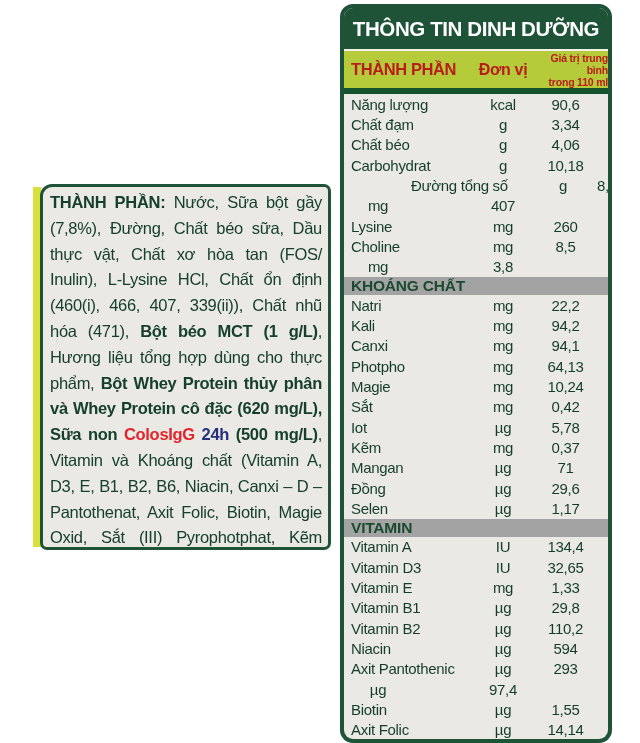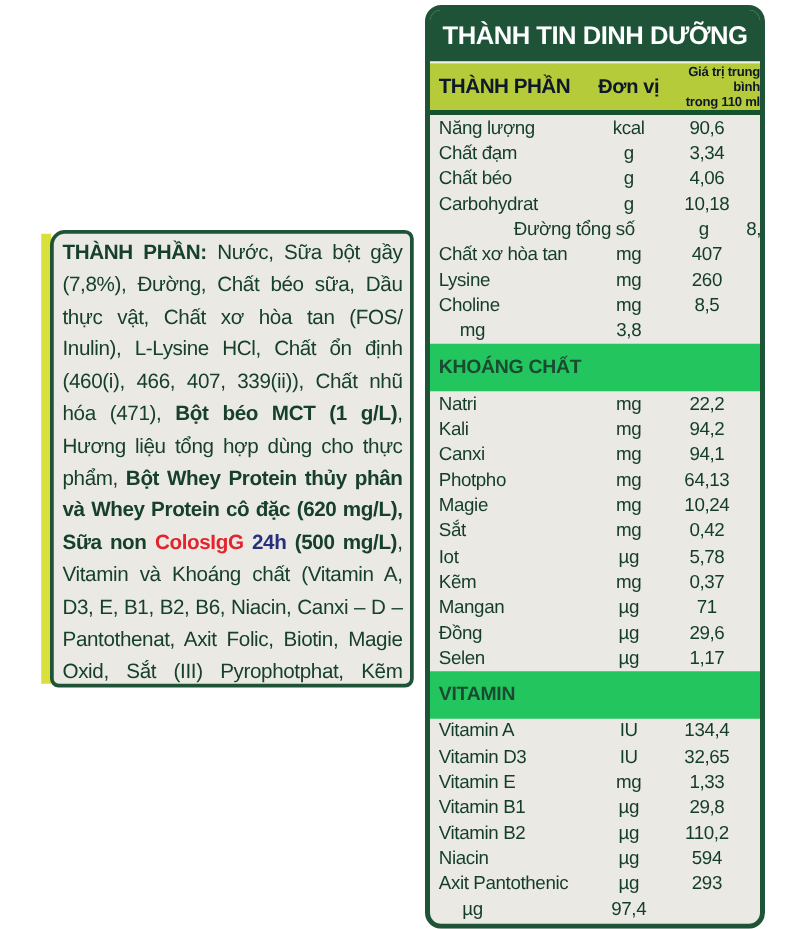--- a/index.html
+++ b/index.html
@@ -31,52 +31,52 @@
     width:100%;height:100%;background:#eae9e4;border-radius:9px;
     overflow:hidden;display:flex;flex-direction:column;
   }
   .tbl-title{
     height:41px;flex:none;background:#1e5338;color:#ffffff;
     font-weight:700;font-size:20.5px;letter-spacing:-0.4px;
     display:flex;align-items:center;justify-content:center;
     border-bottom:2px solid #f3f2ea;
   }
   .tbl-head{
-    height:37px;flex:none;background:#b5cb3a;color:#0f172a;
+    height:37px;flex:none;background:#b5cb3a;color:#b91c1c;
     display:flex;align-items:center;
-    border-bottom:4px solid #14532d;
+    border-bottom:6px solid #14532d;
   }
   .h-name{flex:0 0 118px;padding-left:7px;font-weight:700;font-size:16.5px;letter-spacing:-0.4px;}
   .h-unit{flex:0 0 68px;text-align:center;font-weight:700;font-size:16px;letter-spacing:-0.3px;}
   .h-val{flex:1;text-align:right;font-weight:700;font-size:10.5px;line-height:12px;letter-spacing:-0.2px;}
   .tbl-body{flex:1;display:flex;flex-direction:column;}
   .n-row{height:20.34px;flex:none;display:flex;align-items:center;color:#143d29;font-size:15px;letter-spacing:-0.3px;}
   .n-name{flex:0 0 118px;padding-left:7px;white-space:nowrap;}
   .n-name.sub{padding-left:27px;margin-left:40px;}
   .n-unit{flex:0 0 68px;text-align:center;}
   .n-val{flex:1;text-align:center;padding-right:14px;}
   .sec-band{
-    height:38px;flex:none;background:#22c55e;color:#1a4a30;
+    height:18px;flex:none;background:#a3a3a3;color:#1a4a30;
     display:flex;align-items:center;padding-left:7px;
     font-weight:700;font-size:15.5px;letter-spacing:-0.2px;
   }
 </style>
 </head>
 <body>
 
 <div class="ing-wrap">
   <div class="ing-strip"></div>
   <div class="ing-box">
     <div class="ing-text" id="ing-text"><b>THÀNH PHẦN: </b><span>Nước, Sữa bột gầy (7,8%), Đường, Chất béo sữa, Dầu thực vật, Chất xơ hòa tan (FOS/ Inulin), L-Lysine HCl, Chất ổn định (460(i), 466, 407, 339(ii)), Chất nhũ hóa (471), </span><b>Bột béo MCT (1 g/L)</b><span>, Hương liệu tổng hợp dùng cho thực phẩm, </span><b>Bột Whey Protein thủy phân và Whey Protein cô đặc (620 mg/L), Sữa non </b><b style="color: rgb(228, 35, 43);">ColosIgG</b><b style="color: rgb(38, 48, 125);"> 24h</b><b> (500 mg/L)</b><span>, Vitamin và Khoáng chất (Vitamin A, D3, E, B1, B2, B6, Niacin, Canxi – D – Pantothenat, Axit Folic, Biotin, Magie Oxid, Sắt (III) Pyrophotphat, Kẽm Oxid, Đồng Sulphat, Kali Iodid, Mangan Sulphat, Natri Selenit), </span></div>
   </div>
 </div>
 
 <div class="tbl-wrap">
   <div class="tbl-inner">
-    <div class="tbl-title">THÀNH TIN DINH DƯỠNG</div>
+    <div class="tbl-title">THÔNG TIN DINH DƯỠNG</div>
     <div class="tbl-head">
       <div class="h-name">THÀNH PHẦN</div>
       <div class="h-unit">Đơn vị</div>
       <div class="h-val">
         <div>Giá trị trung bình</div>
         <div>trong 110 ml</div>
       </div>
     </div>
     <div class="tbl-body" id="tbl-body">
         <div class="n-row">
@@ -98,21 +98,20 @@
           <div class="n-name">Carbohydrat</div>
           <div class="n-unit">g</div>
           <div class="n-val">10,18</div>
         </div>
         <div class="n-row">
           <div class="n-name sub">Đường tổng số</div>
           <div class="n-unit">g</div>
           <div class="n-val">8,02</div>
         </div>
         <div class="n-row">
-          <div class="n-name">Chất xơ hòa tan</div>
           <div class="n-unit">mg</div>
           <div class="n-val">407</div>
         </div>
         <div class="n-row">
           <div class="n-name">Lysine</div>
           <div class="n-unit">mg</div>
           <div class="n-val">260</div>
         </div>
         <div class="n-row">
           <div class="n-name">Choline</div>

